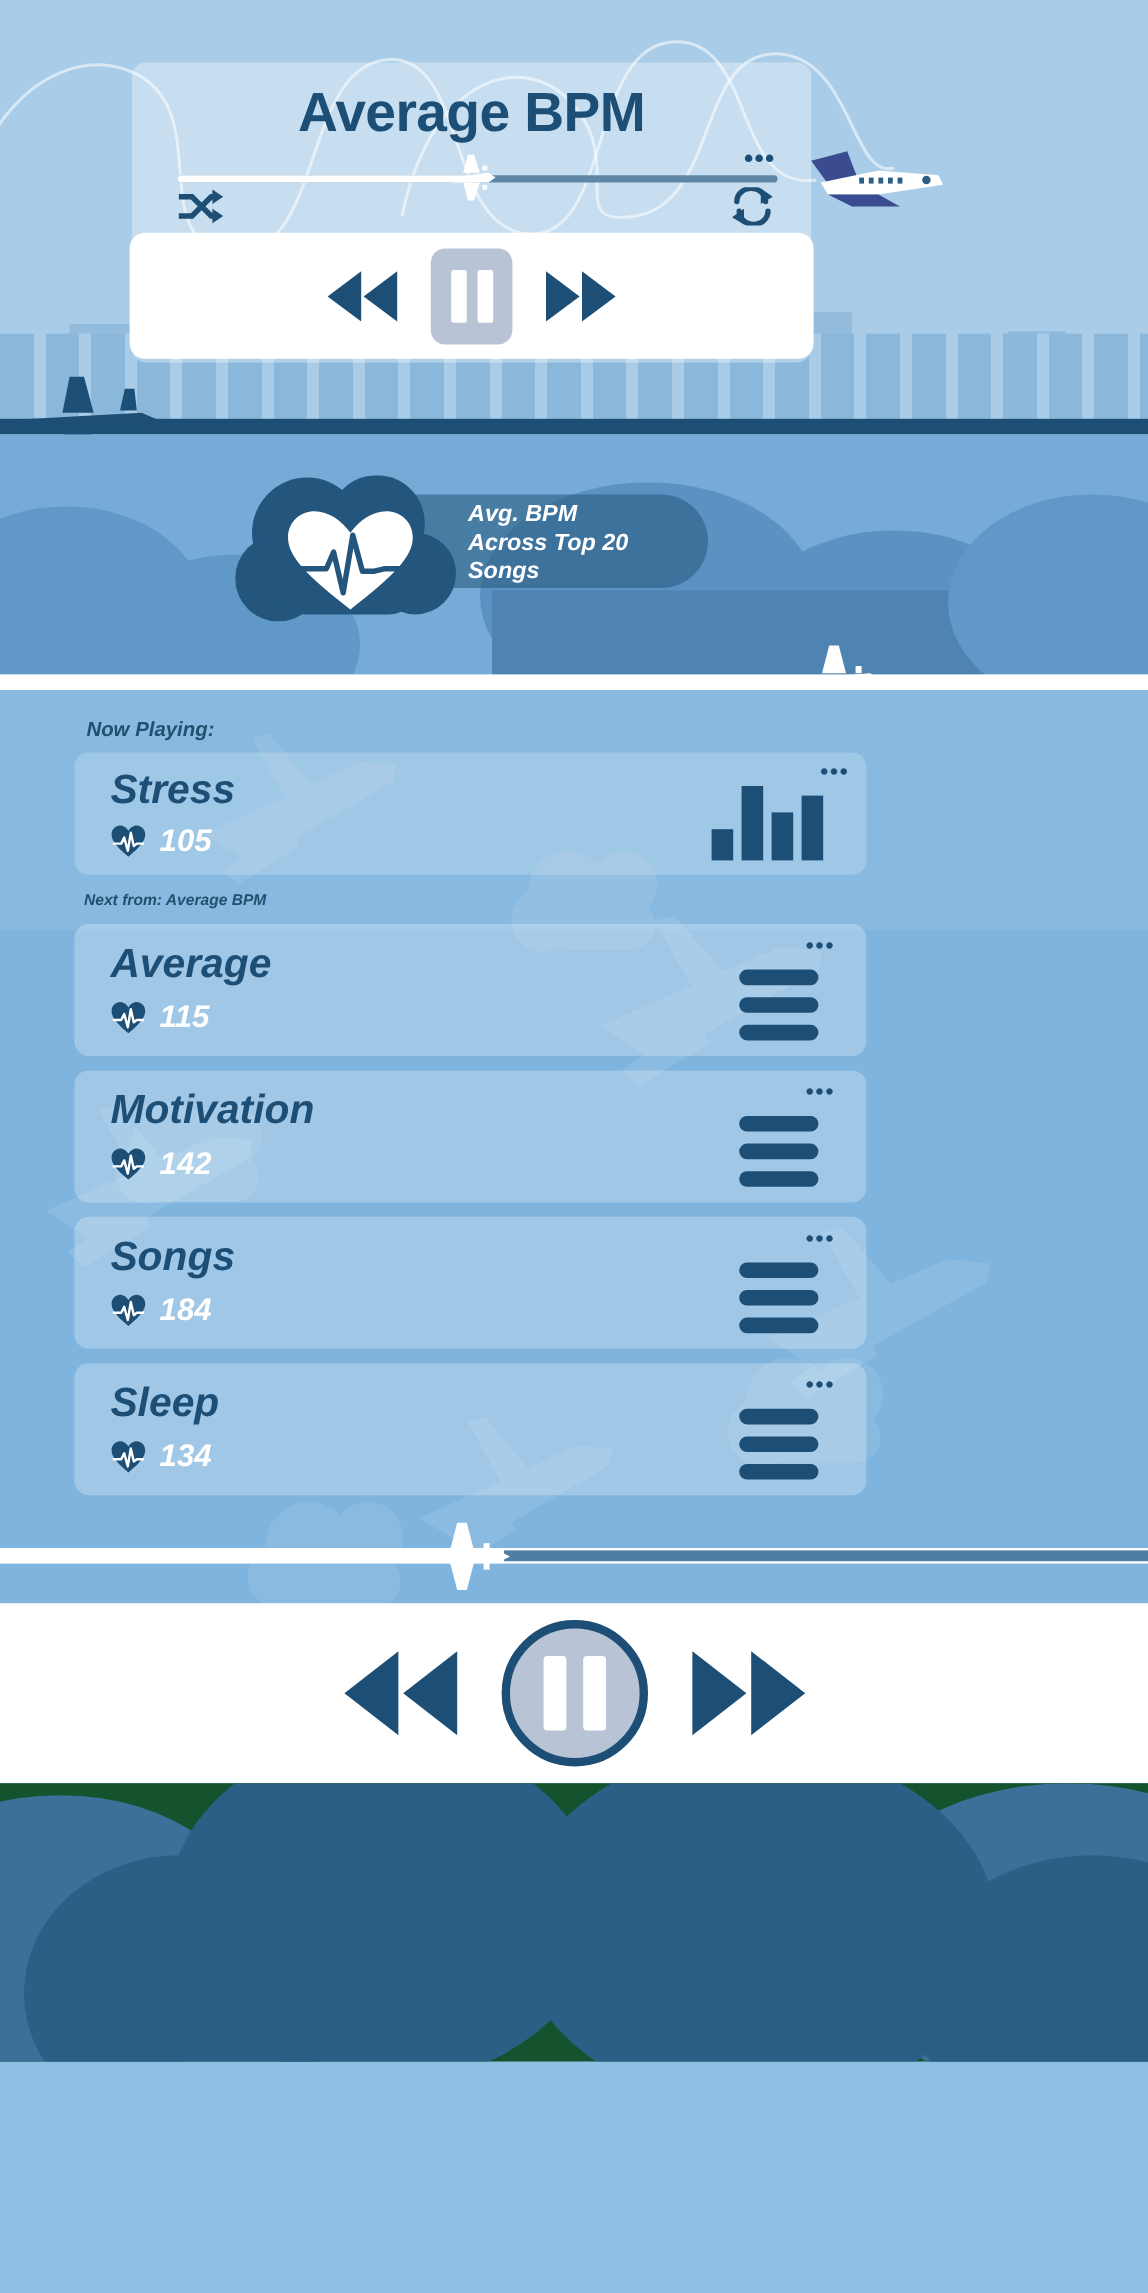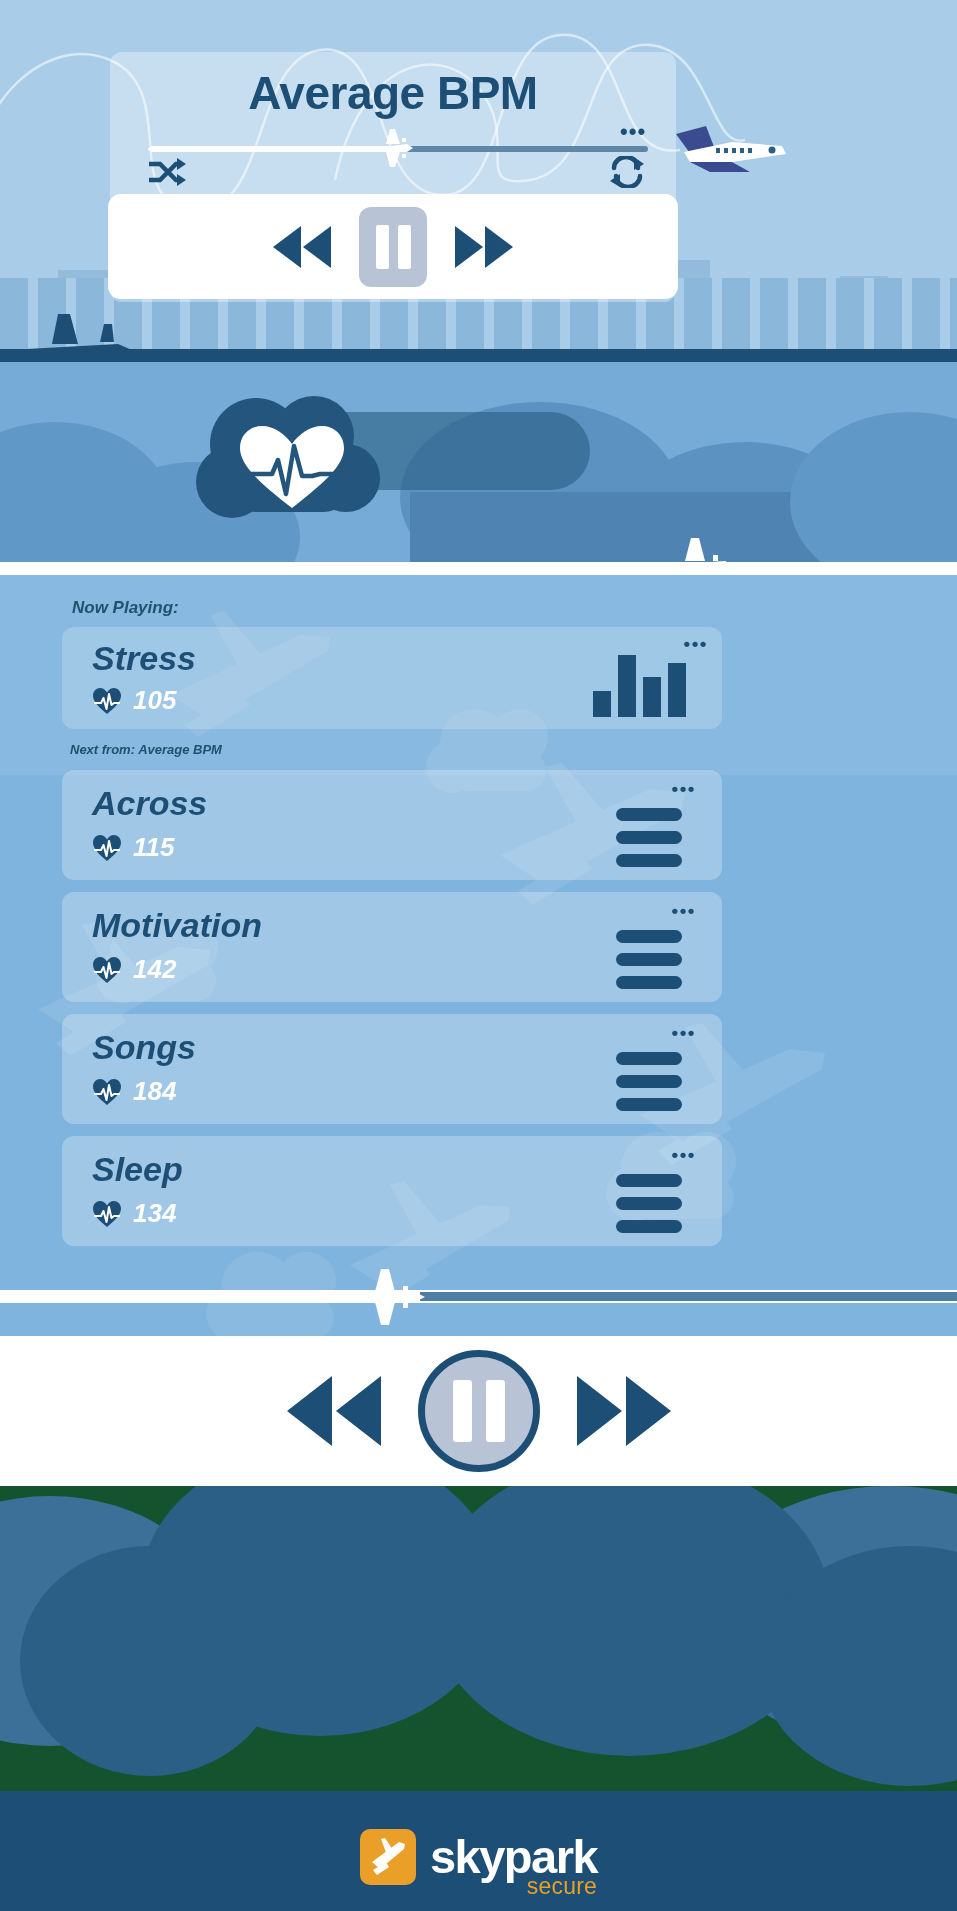--- a/index.html
+++ b/index.html
@@ -3,21 +3,21 @@
 <meta charset="utf-8">
 <style>
   * { margin:0; padding:0; box-sizing:border-box; }
   html,body { width:957px; height:1911px; }
   body {
     font-family:"Liberation Sans", sans-serif;
     background:#8fbfe3;
     position:relative;
     overflow:hidden;
   }
-  .page { position:relative; width:957px; height:1911px; overflow:hidden; }
+  .page { position:relative; width:957px; height:1718px; overflow:hidden; }
 
   
   .sky-top {
     position:absolute; left:0; top:0; width:957px; height:432px;
     background:#a9cde8;
     overflow:hidden;
   }
   .sq-path { position:absolute; stroke:#ffffff; stroke-width:2.5; fill:none; opacity:.55; }
 
   .city { position:absolute; left:0; bottom:76px; width:957px; height:130px; }
@@ -239,20 +239,25 @@
     <g fill="#23557d">
       <circle cx="60" cy="48" r="46"></circle>
         <circle cx="118" cy="40" r="40"></circle>
       <circle cx="36" cy="86" r="36"></circle>
         <circle cx="150" cy="82" r="34"></circle>
       <rect x="36" y="66" width="116" height="50" rx="24"></rect>
     </g>
     <path d="M96 112 C 60 84 44 68 44 52 C 44 38 55 30 66 30 C 78 30 89 38 96 48 C 103 38 114 30 126 30 C 137 30 148 38 148 52 C 148 68 132 84 96 112 Z" fill="#ffffff"></path>
     <path d="M52 78 L76 78 L82 64 L90 98 L98 50 L106 80 L116 80 L124 78 L140 78" stroke="#23557d" stroke-width="4.5" fill="none" stroke-linejoin="round"></path>
   </svg>
+  <div class="pill-text">
+    <span>Avg. BPM</span><br>
+    <span>Across Top 20</span><br>
+    <span>Songs</span>
+  </div>
 
   <div class="white-sep1"></div>
   <svg class="sep1-plane" viewBox="0 0 90 62">
     <g fill="#ffffff">
       <path d="M4 31 L70 26 L80 31 L70 36 L4 36 Z"></path>
       <path d="M36 3 L44 3 L50 26 L30 26 Z"></path>
       <path d="M30 36 L50 36 L44 59 L36 59 Z"></path>
       <rect x="58" y="20" width="5" height="6"></rect>
         <rect x="58" y="36" width="5" height="6"></rect>
     </g>
@@ -345,21 +350,21 @@
       <div class="eqbar" style="height:26px"></div>
       <div class="eqbar" style="height:62px"></div>
       <div class="eqbar" style="height:40px"></div>
       <div class="eqbar" style="height:54px"></div>
     </div>
   </div>
 
   <div class="nf-label">Next from: Average BPM</div>
 
   <div class="track" style="top:770px;height:110px">
-    <div class="tname" style="left:30px;top:14px">Across</div>
+    <div class="tname" style="left:30px;top:14px">Average</div>
     <div class="bpmrow" style="left:30px;top:62px">
       <svg width="30" height="30" viewBox="0 0 30 30">
         <path d="M15 28 C4 19 1 14 1 9.5 C1 5 4.5 2 8 2 C11 2 13.6 4 15 6.5 C16.4 4 19 2 22 2 C25.5 2 29 5 29 9.5 C29 14 26 19 15 28 Z" fill="#1d4f76"></path>
         <path d="M2 17 L9 17 L11.5 12 L14.5 23 L17 8 L19.5 19 L22 17 L28 17" stroke="#ffffff" stroke-width="2" fill="none" stroke-linejoin="round"></path>
       </svg>
       <span class="bpmnum">115</span>
     </div>
     <div class="dots3" style="right:26px;top:16px">•••</div>
     <div class="hamb" style="right:40px;top:38px">
       <div class="hbar"></div>

